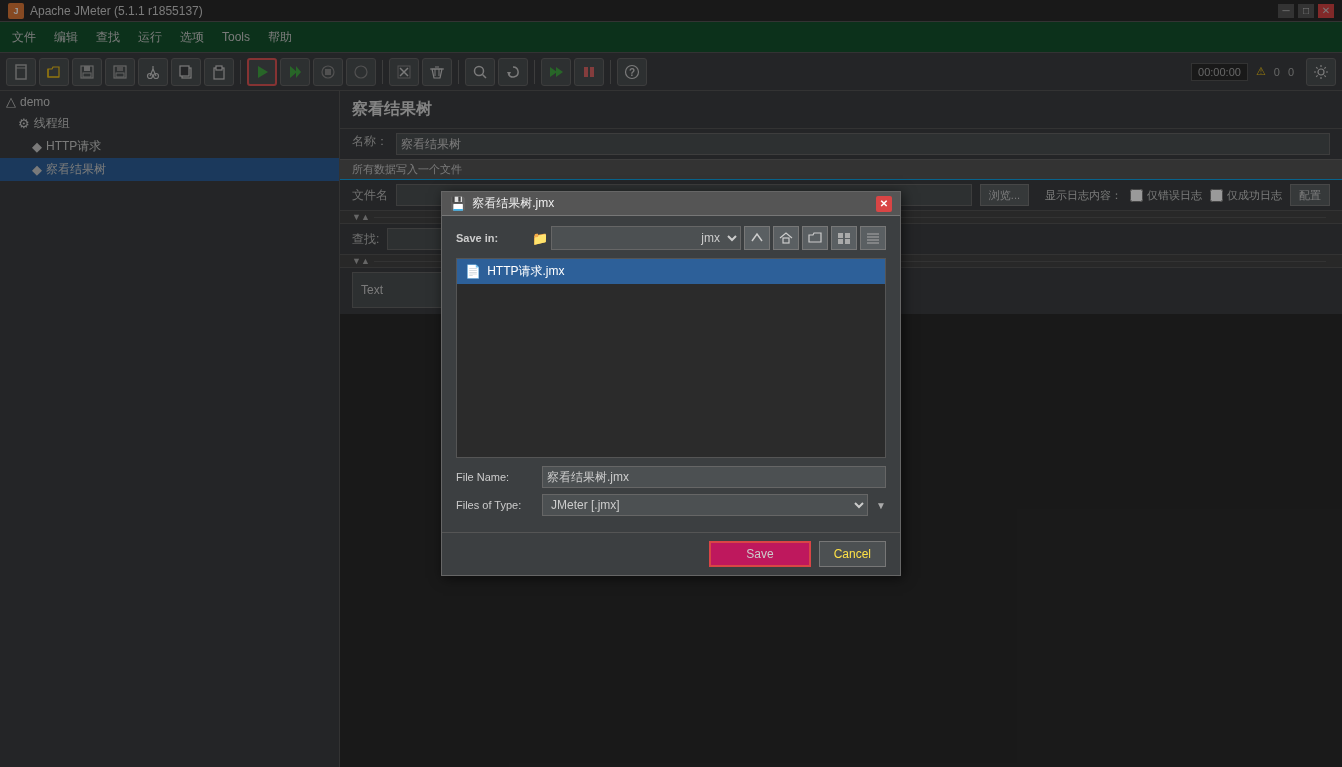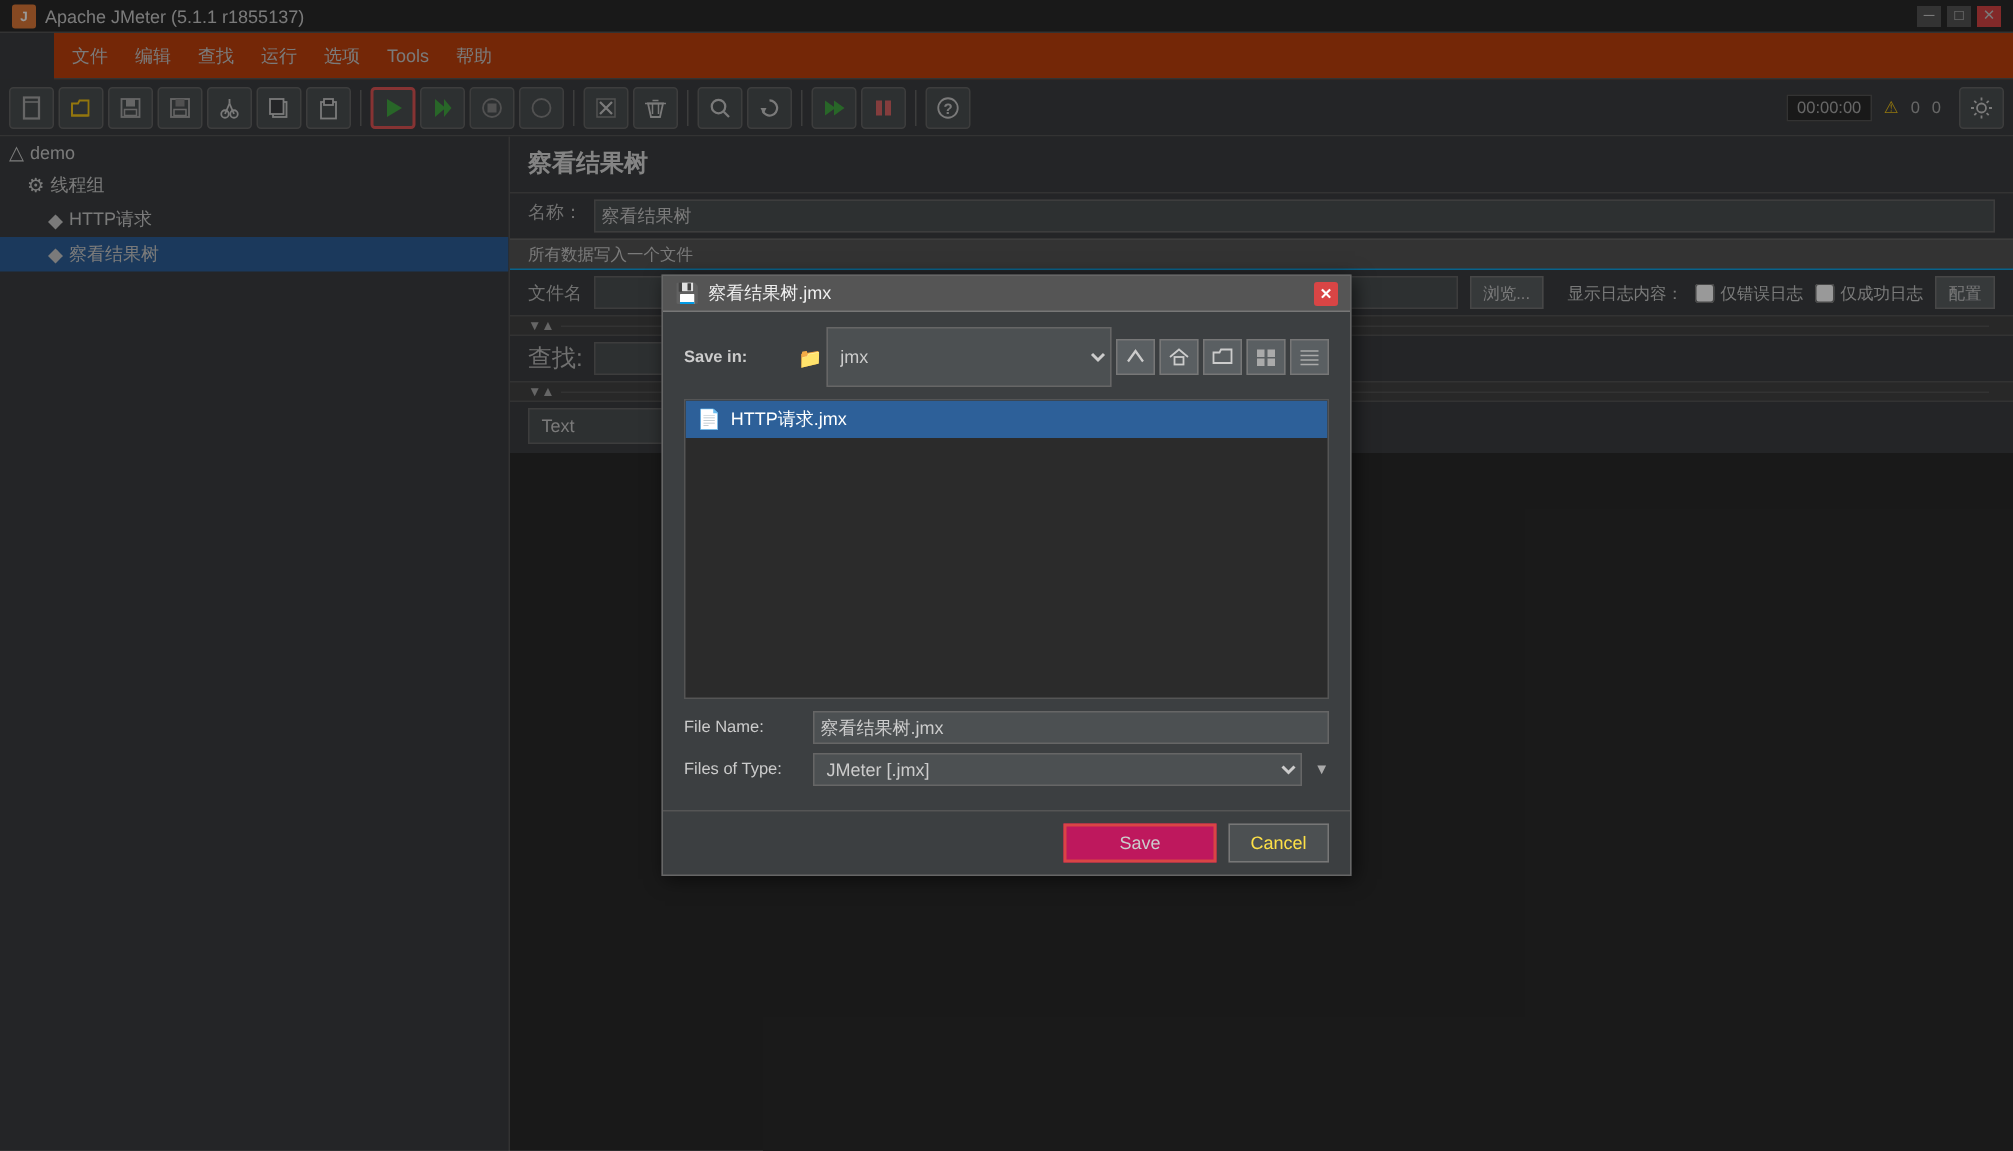--- a/index.html
+++ b/index.html
@@ -41,28 +41,27 @@
       width: 16px; height: 14px;
       background: #555;
       display: inline-block;
       text-align: center; line-height: 14px;
       font-size: 10px; cursor: pointer;
       color: #ccc;
     }
 
     
     #menu-bar {
-      background: #c2410c;
+      background: #14532d;
       height: 22px;
       display: flex;
       align-items: center;
       padding: 15px 4px;
       border-bottom: 1px solid #555;
       gap: 2px;
-      margin-left: 36px;
     }
     .menu-item {
       padding: 2px 8px;
       cursor: pointer;
       color: #cccccc;
       font-size: 12px;
     }
 
     
     #toolbar {
@@ -204,21 +203,21 @@
       font-size: 11px; color: #cccccc;
     }
 
     
     .search-row {
       display: flex;
       align-items: center;
       padding: 4px 12px;
       gap: 8px;
     }
-    .search-label { color: #bbbbbb; font-size: 16px; }
+    .search-label { color: #bbbbbb; font-size: 12px; }
     .search-input {
       width: 160px;
       background: #4c5052;
       border: 1px solid #666;
       color: #cccccc;
       font-size: 12px;
       padding: 2px 4px;
       height: 22px;
     }
     .search-btn {
@@ -237,21 +236,21 @@
       align-items: center;
       padding: 4px 12px;
       gap: 4px;
     }
     .tab-select {
       background: #4c5052;
       border: 1px solid #666;
       color: #cccccc;
       font-size: 12px;
       padding: 2px 4px;
-      height: 24px;
+      height: 36px;
       min-width: 120px;
     }
     .tab-label {
       background: #4a7bad;
       border: 1px solid #5a8fcc;
       color: #ffffff;
       font-size: 12px;
       padding: 2px 10px;
       height: 24px;
       display: flex; align-items: center;
@@ -319,22 +318,23 @@
       color: #cccccc;
       min-width: 70px;
       font-weight: bold;
     }
     .dialog-location-select {
       background: #4c5052;
       border: 1px solid #666;
       color: #cccccc;
       font-size: 12px;
       padding: 2px 4px;
-      height: 40px;
+      height: 24px;
       flex: 1;
+      text-align: right;
     }
     .dialog-toolbar-btn {
       width: 26px; height: 24px;
       background: #5a5f62;
       border: 1px solid #777;
       display: flex; align-items: center; justify-content: center;
       cursor: pointer;
       font-size: 13px; color: #ccc;
     }
     .dialog-file-area {

